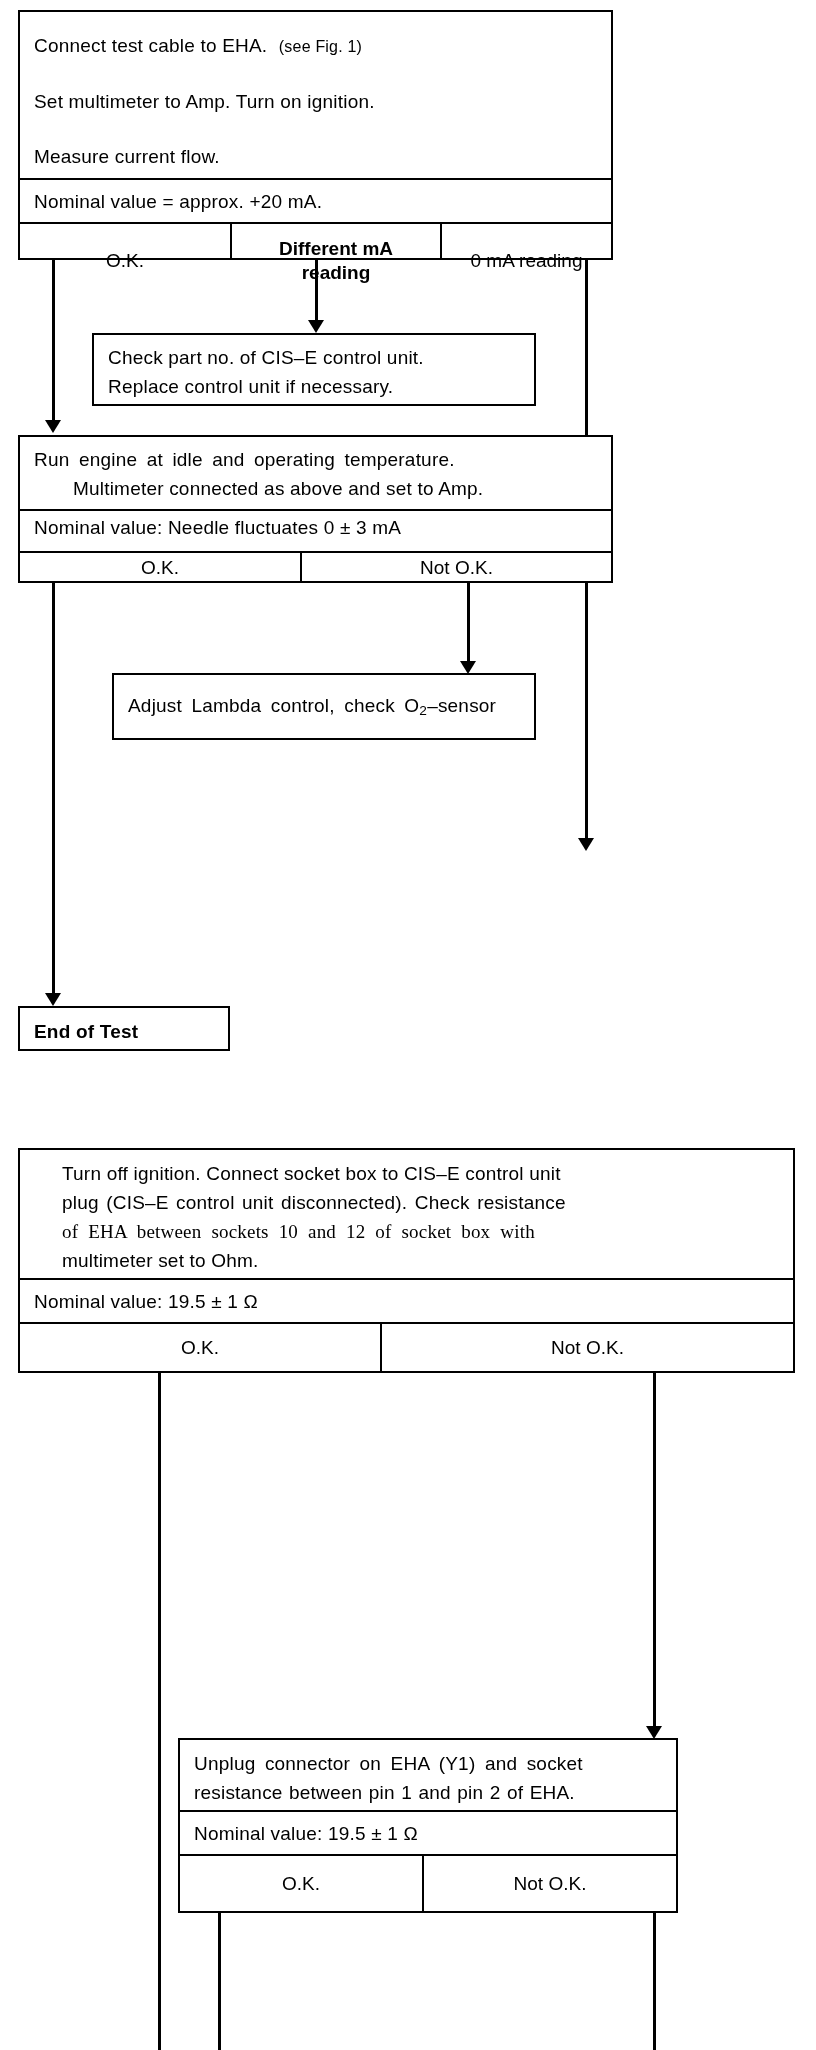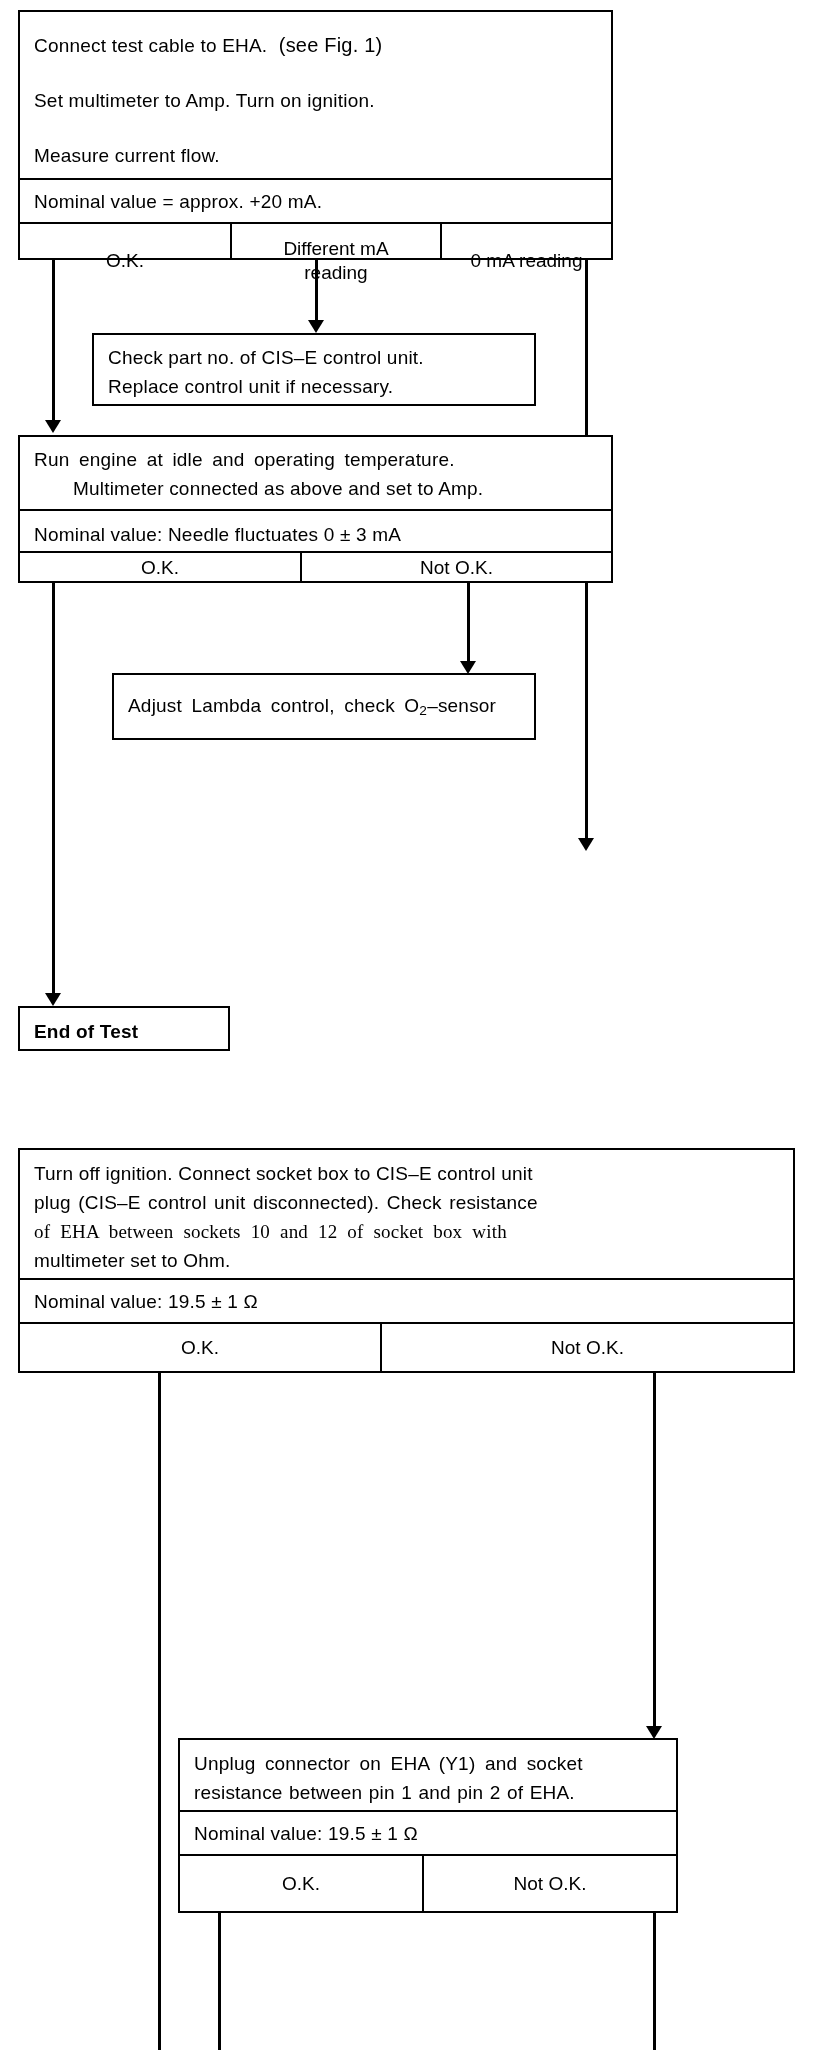--- a/index.html
+++ b/index.html
@@ -61,21 +61,21 @@
     text-align: justify;
     text-align-last: left;
   }
   .spaced {
     word-spacing: 4px;
   }
   .bold {
     font-weight: bold;
   }
   .small {
-    font-size: 20px;
+    font-size: 16px;
   }
   
   .line-v {
     position: absolute;
     width: 0;
     border-left: 3px solid #000;
   }
   .arrow-down {
     position: absolute;
     width: 0;
@@ -111,21 +111,21 @@
       <span>Nominal value = approx.  +20 mA.</span>
     </div>
 
     <div class="hr" style="top:210px;"></div>
 
     <div class="row-label" style="left:0; top:212px; width:210px; height:74px;">
       <span>O.K.</span>
     </div>
     <div class="vr" style="left:210px; top:212px; bottom:0;"></div>
 
-    <div class="row-label" style="left:212px; top:212px; width:208px; height:74px; padding:0 18px;">
+    <div class="row-label" style="left:212px; top:212px; width:208px; height:74px; padding:0 18px;font-weight:bold;">
       <span>Different mA reading</span>
     </div>
     <div class="vr" style="left:420px; top:212px; bottom:0;"></div>
 
     <div class="row-label" style="left:422px; top:212px; width:169px; height:74px;justify-content:center;">
       <span>0 mA reading</span>
     </div>
   </div>
 
   <div class="line-v" style="left:52px; top:260px; height:162px;"></div>
@@ -146,21 +146,21 @@
 
   <div class="box" style="left:18px; top:435px; width:595px; height:148px;">
 
     <div class="pad cell-text justify spaced" style="height:74px; box-sizing:border-box; padding-top:8px;">
       <div>Run engine at idle and operating temperature.</div>
       <div style="word-spacing:0px;margin-left:39px;">Multimeter connected as above and set to Amp.</div>
     </div>
 
     <div class="hr" style="top:72px;"></div>
 
-    <div class="pad cell-text" style="position:absolute; top:74px; left:0; right:0; height:40px; box-sizing:border-box; display:flex; align-items:flex-start;">
+    <div class="pad cell-text" style="position:absolute; top:74px; left:0; right:0; height:40px; box-sizing:border-box; display:flex; align-items:flex-end;">
       <span>Nominal value:  Needle fluctuates 0 ± 3 mA</span>
     </div>
 
     <div class="hr" style="top:114px;"></div>
 
     <div class="row-label" style="left:0; top:116px; width:280px; height:30px;">
       <span>O.K.</span>
     </div>
     <div class="vr" style="left:280px; top:116px; bottom:0;"></div>
     <div class="row-label" style="left:282px; top:116px; width:309px; height:30px;">
@@ -179,21 +179,21 @@
       <span>Adjust Lambda control, check O</span><sub>2</sub><span>–sensor</span>
     </div>
   </div>
 
   <div class="box" style="left:18px; top:1006px; width:212px; height:45px;">
     <div class="cell-text bold" style="padding:9px 0 0 14px;">
       <span>End of Test</span>
     </div>
   </div>
 
-  <div class="box" style="left:18px; top:1148px; width:777px; height:225px;">
+  <div class="box" style="left:18px; top:1148px; width:777px; height:225px;padding-left:28px;">
 
     <div class="pad cell-text justify spaced" style="height:130px; box-sizing:border-box; padding-top:9px;">
       <div style="word-spacing:0px;">Turn off ignition. Connect socket box to CIS–E control unit</div>
       <div style="word-spacing:2px;">plug (CIS–E control unit disconnected). Check resistance</div>
       <div style="word-spacing:5px;font-family:Liberation Serif, serif;">of EHA between sockets 10 and 12 of socket box with</div>
       <div style="word-spacing:0px;">multimeter set to Ohm.</div>
     </div>
 
     <div class="hr" style="top:128px;"></div>
 

